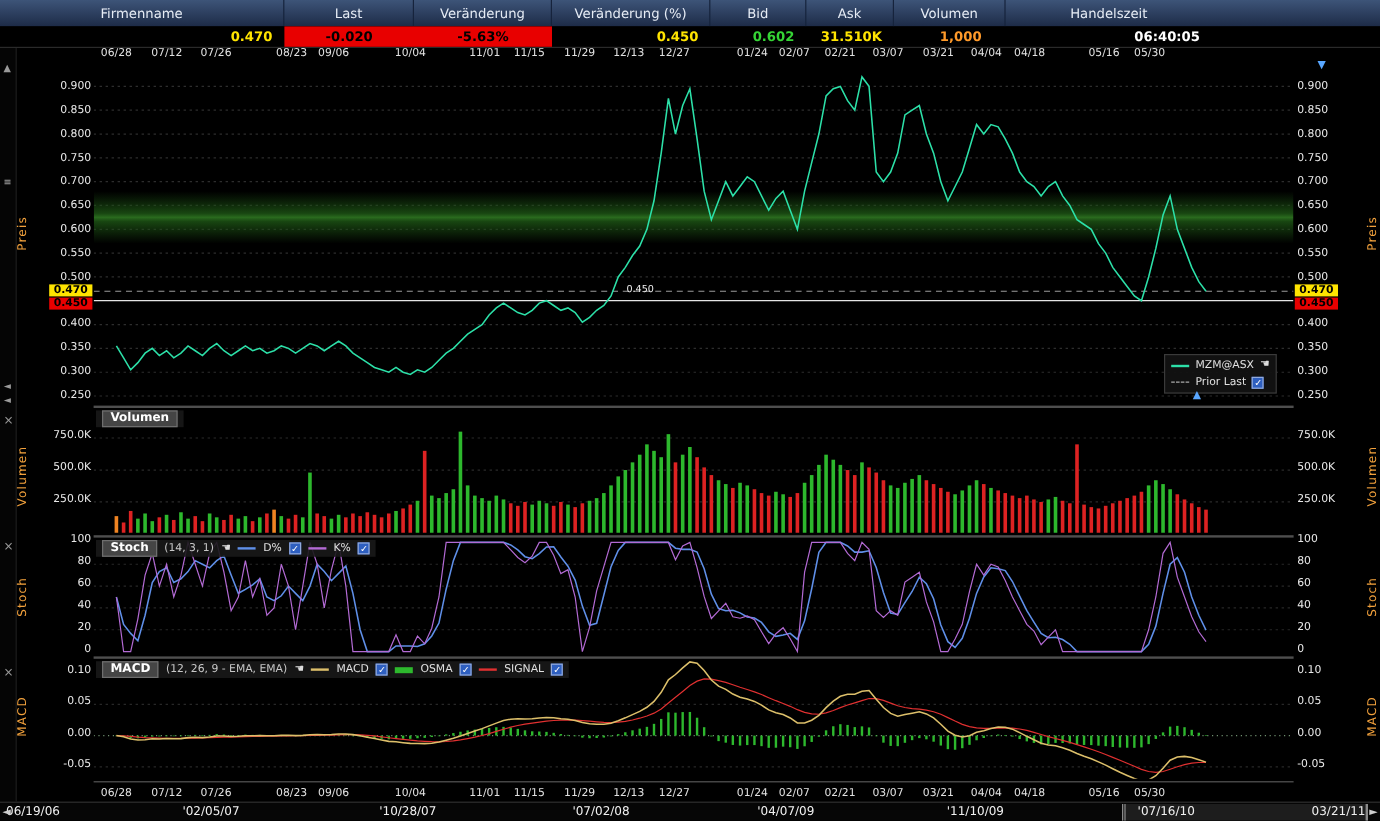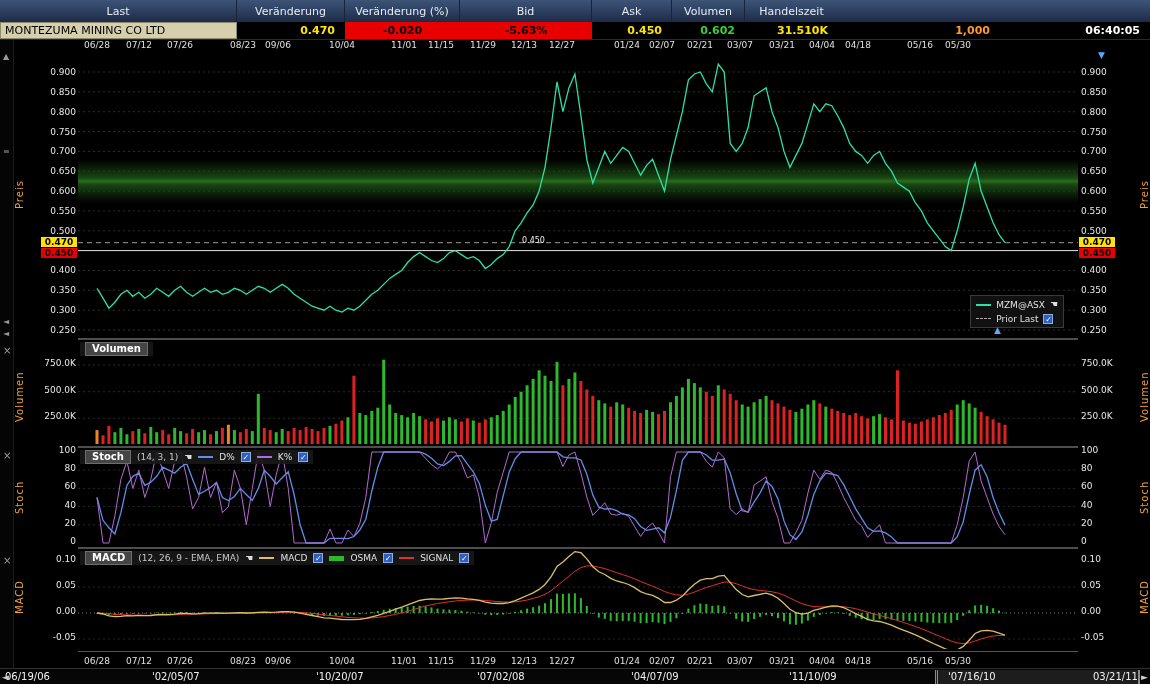--- a/index.html
+++ b/index.html
@@ -55,31 +55,31 @@
 
 #scroll-row{position:absolute;top:668px;left:0;width:1150px;height:16px;background:#060606;border-top:1px solid #2e2e2e}
 #scroll-thumb{position:absolute;left:935px;top:1px;width:205px;height:14px;background:#1d1d1d;border-left:3px double #8a8a8a;border-right:2px solid #8a8a8a}
 .slab{position:absolute;top:2px;font-size:10px;color:#f0f0f0;white-space:nowrap;z-index:3}
 .sarrow{position:absolute;top:3px;color:#cfcfcf;font-size:9px;z-index:4;cursor:pointer}
 </style>
 </head>
 <body>
 
 <div class="hdr grid-row">
+  <div class="hcell">Firmenname</div>
   <div class="hcell">Last</div>
   <div class="hcell">Veränderung</div>
   <div class="hcell">Veränderung (%)</div>
   <div class="hcell">Bid</div>
   <div class="hcell">Ask</div>
   <div class="hcell">Volumen</div>
   <div class="hcell">Handelszeit</div>
 </div>
 
 <div class="qrow grid-row">
-  <div class="qcell qname">MONTEZUMA MINING CO LTD</div>
   <div class="qcell yellow">0.470</div>
   <div class="qcell qred">-0.020</div>
   <div class="qcell qred">-5.63%</div>
   <div class="qcell yellow">0.450</div>
   <div class="qcell green">0.602</div>
   <div class="qcell yellow">31.510K</div>
   <div class="qcell orange pad20">1,000</div>
   <div class="qcell white">06:40:05</div>
 </div>
 
@@ -623,21 +623,21 @@
       <div class="tickR" style="top: 592px;">-0.05</div>
     </div>
 </div>
 
 <div id="scroll-row">
   <span class="sarrow" style="left:2px">◄</span>
   <div id="scroll-thumb"></div>
   <div id="scroll-labels">
       <div class="slab" style="left: 5px;">06/19/06</div>
       <div class="slab" style="left: 152px;">'02/05/07</div>
-      <div class="slab" style="left: 316px;">'10/20/07</div>
+      <div class="slab" style="left: 316px;">'10/28/07</div>
       <div class="slab" style="left: 477px;">'07/02/08</div>
       <div class="slab" style="left: 631px;">'04/07/09</div>
       <div class="slab" style="left: 789px;">'11/10/09</div>
       <div class="slab" style="left: 948px;">'07/16/10</div>
       <div class="slab" style="left: 1093px;">03/21/11</div>
     </div>
   <span class="sarrow" style="right:2px">►</span>
 </div>
 
 </body></html>

